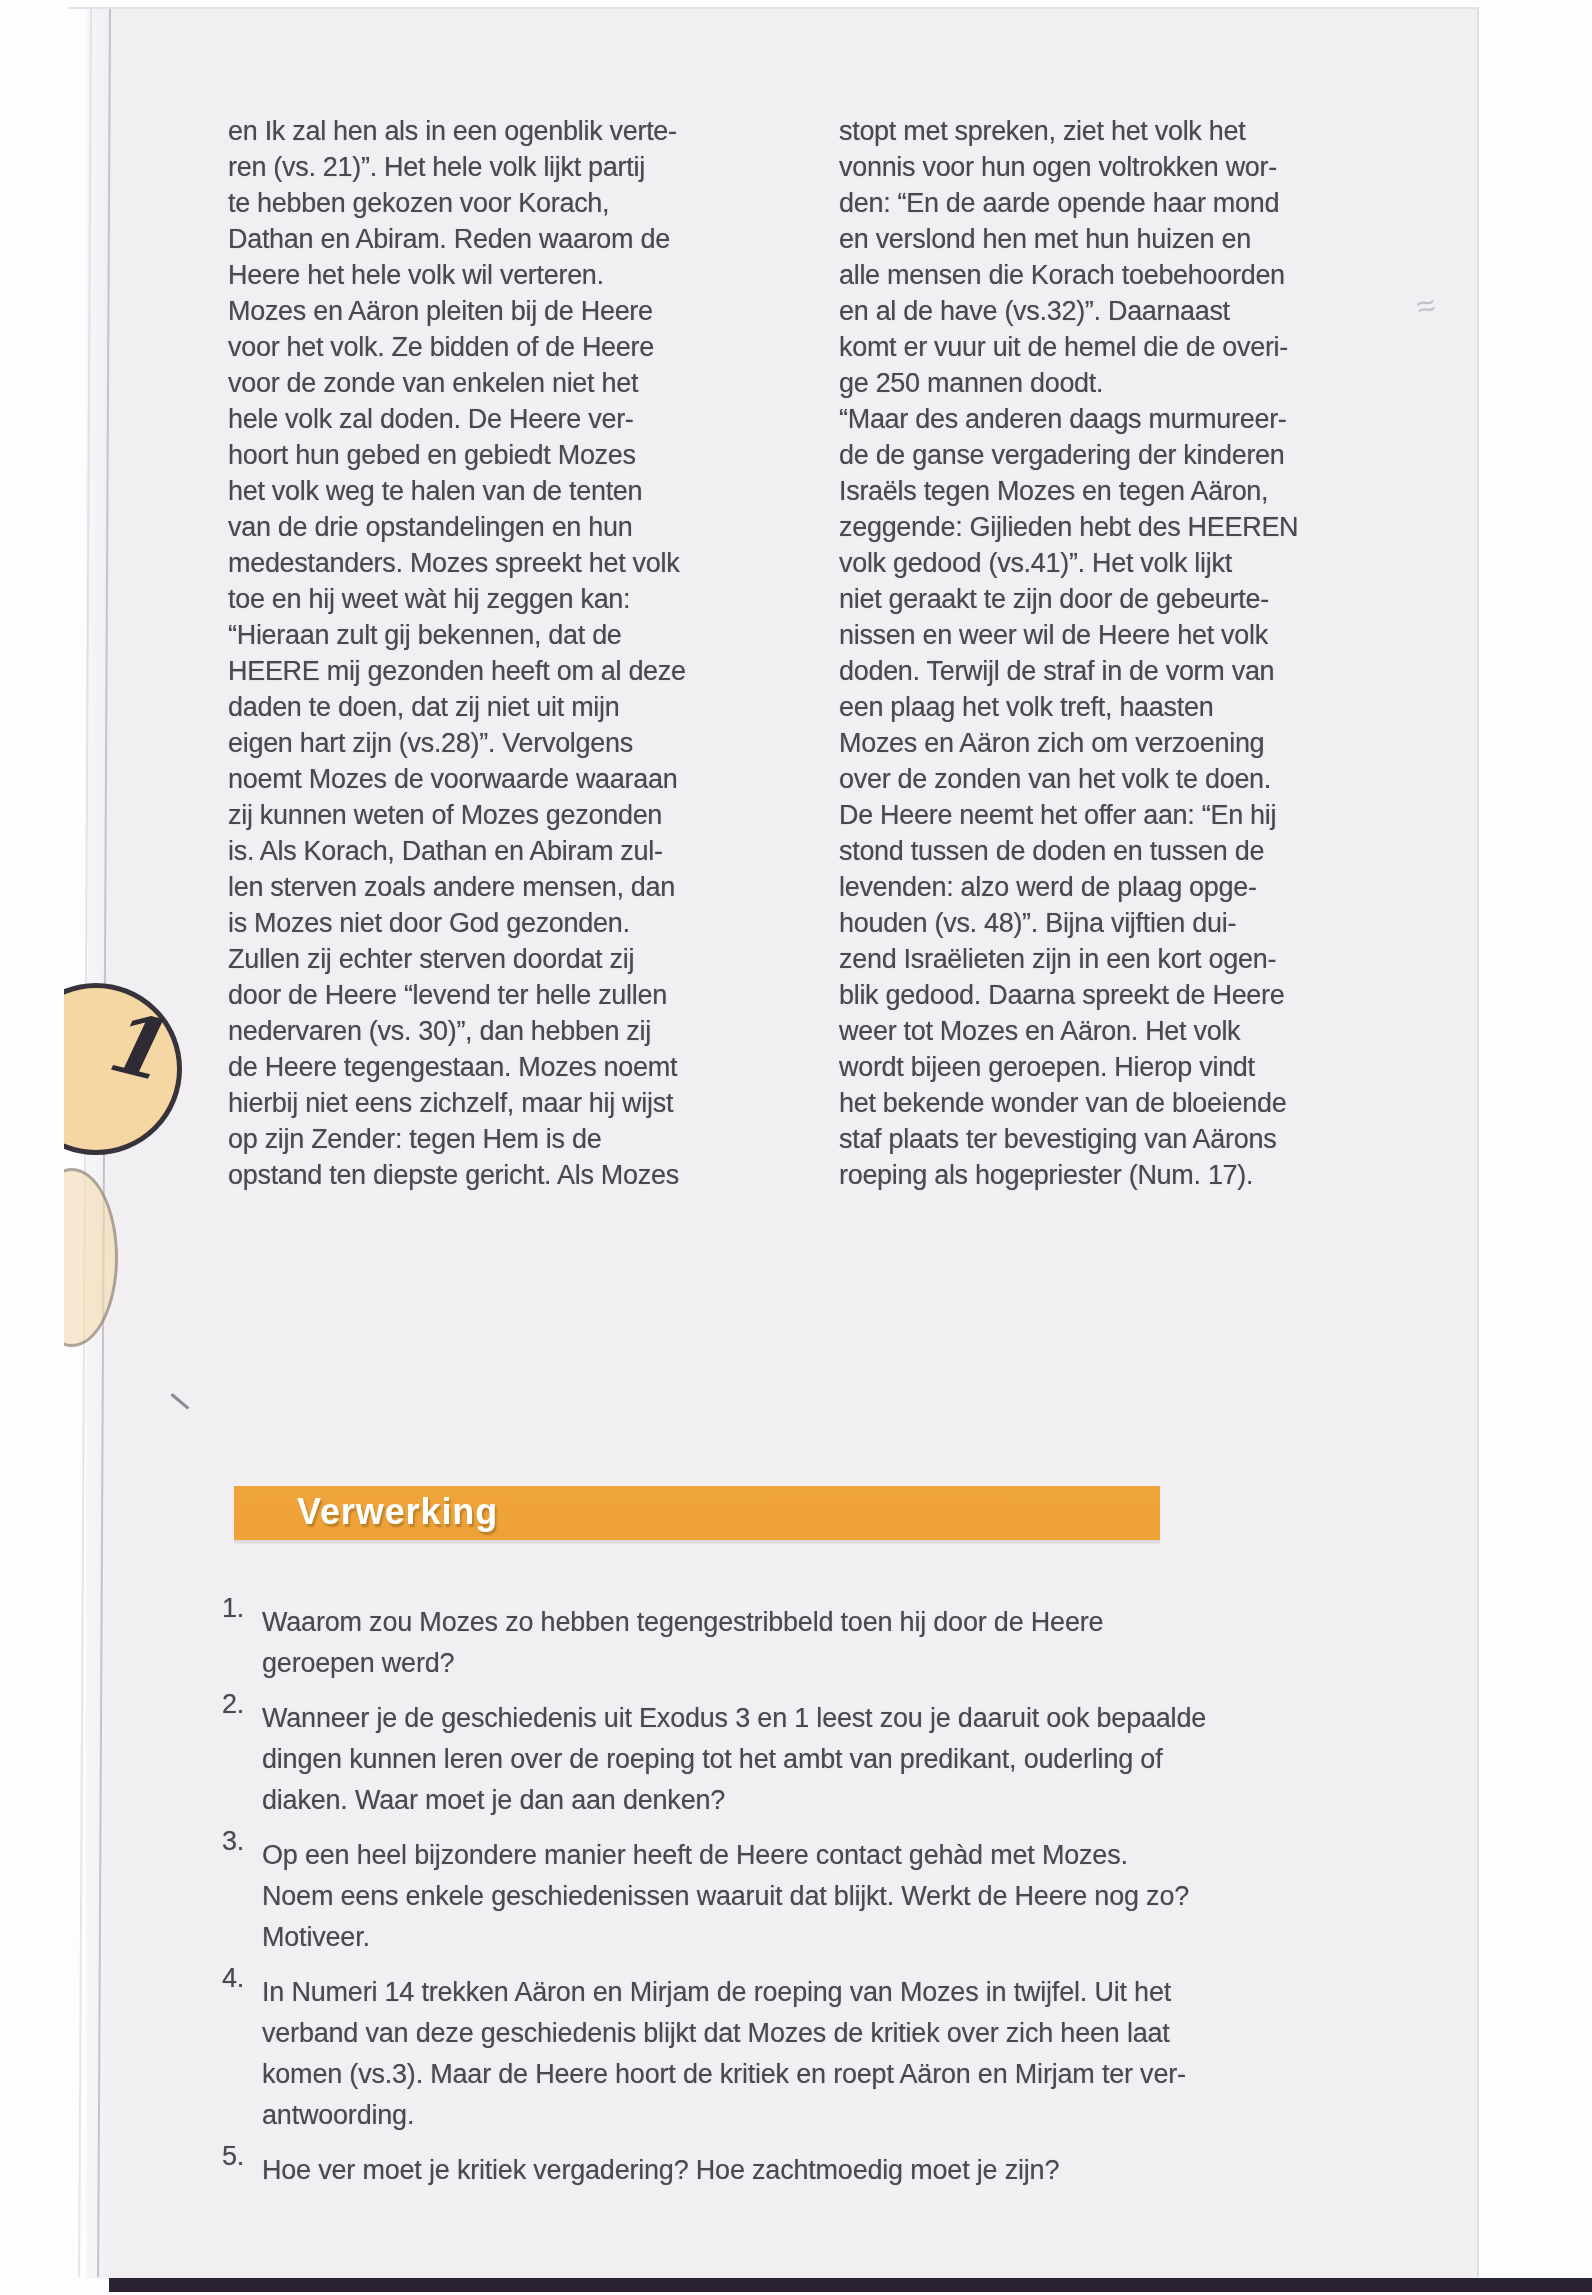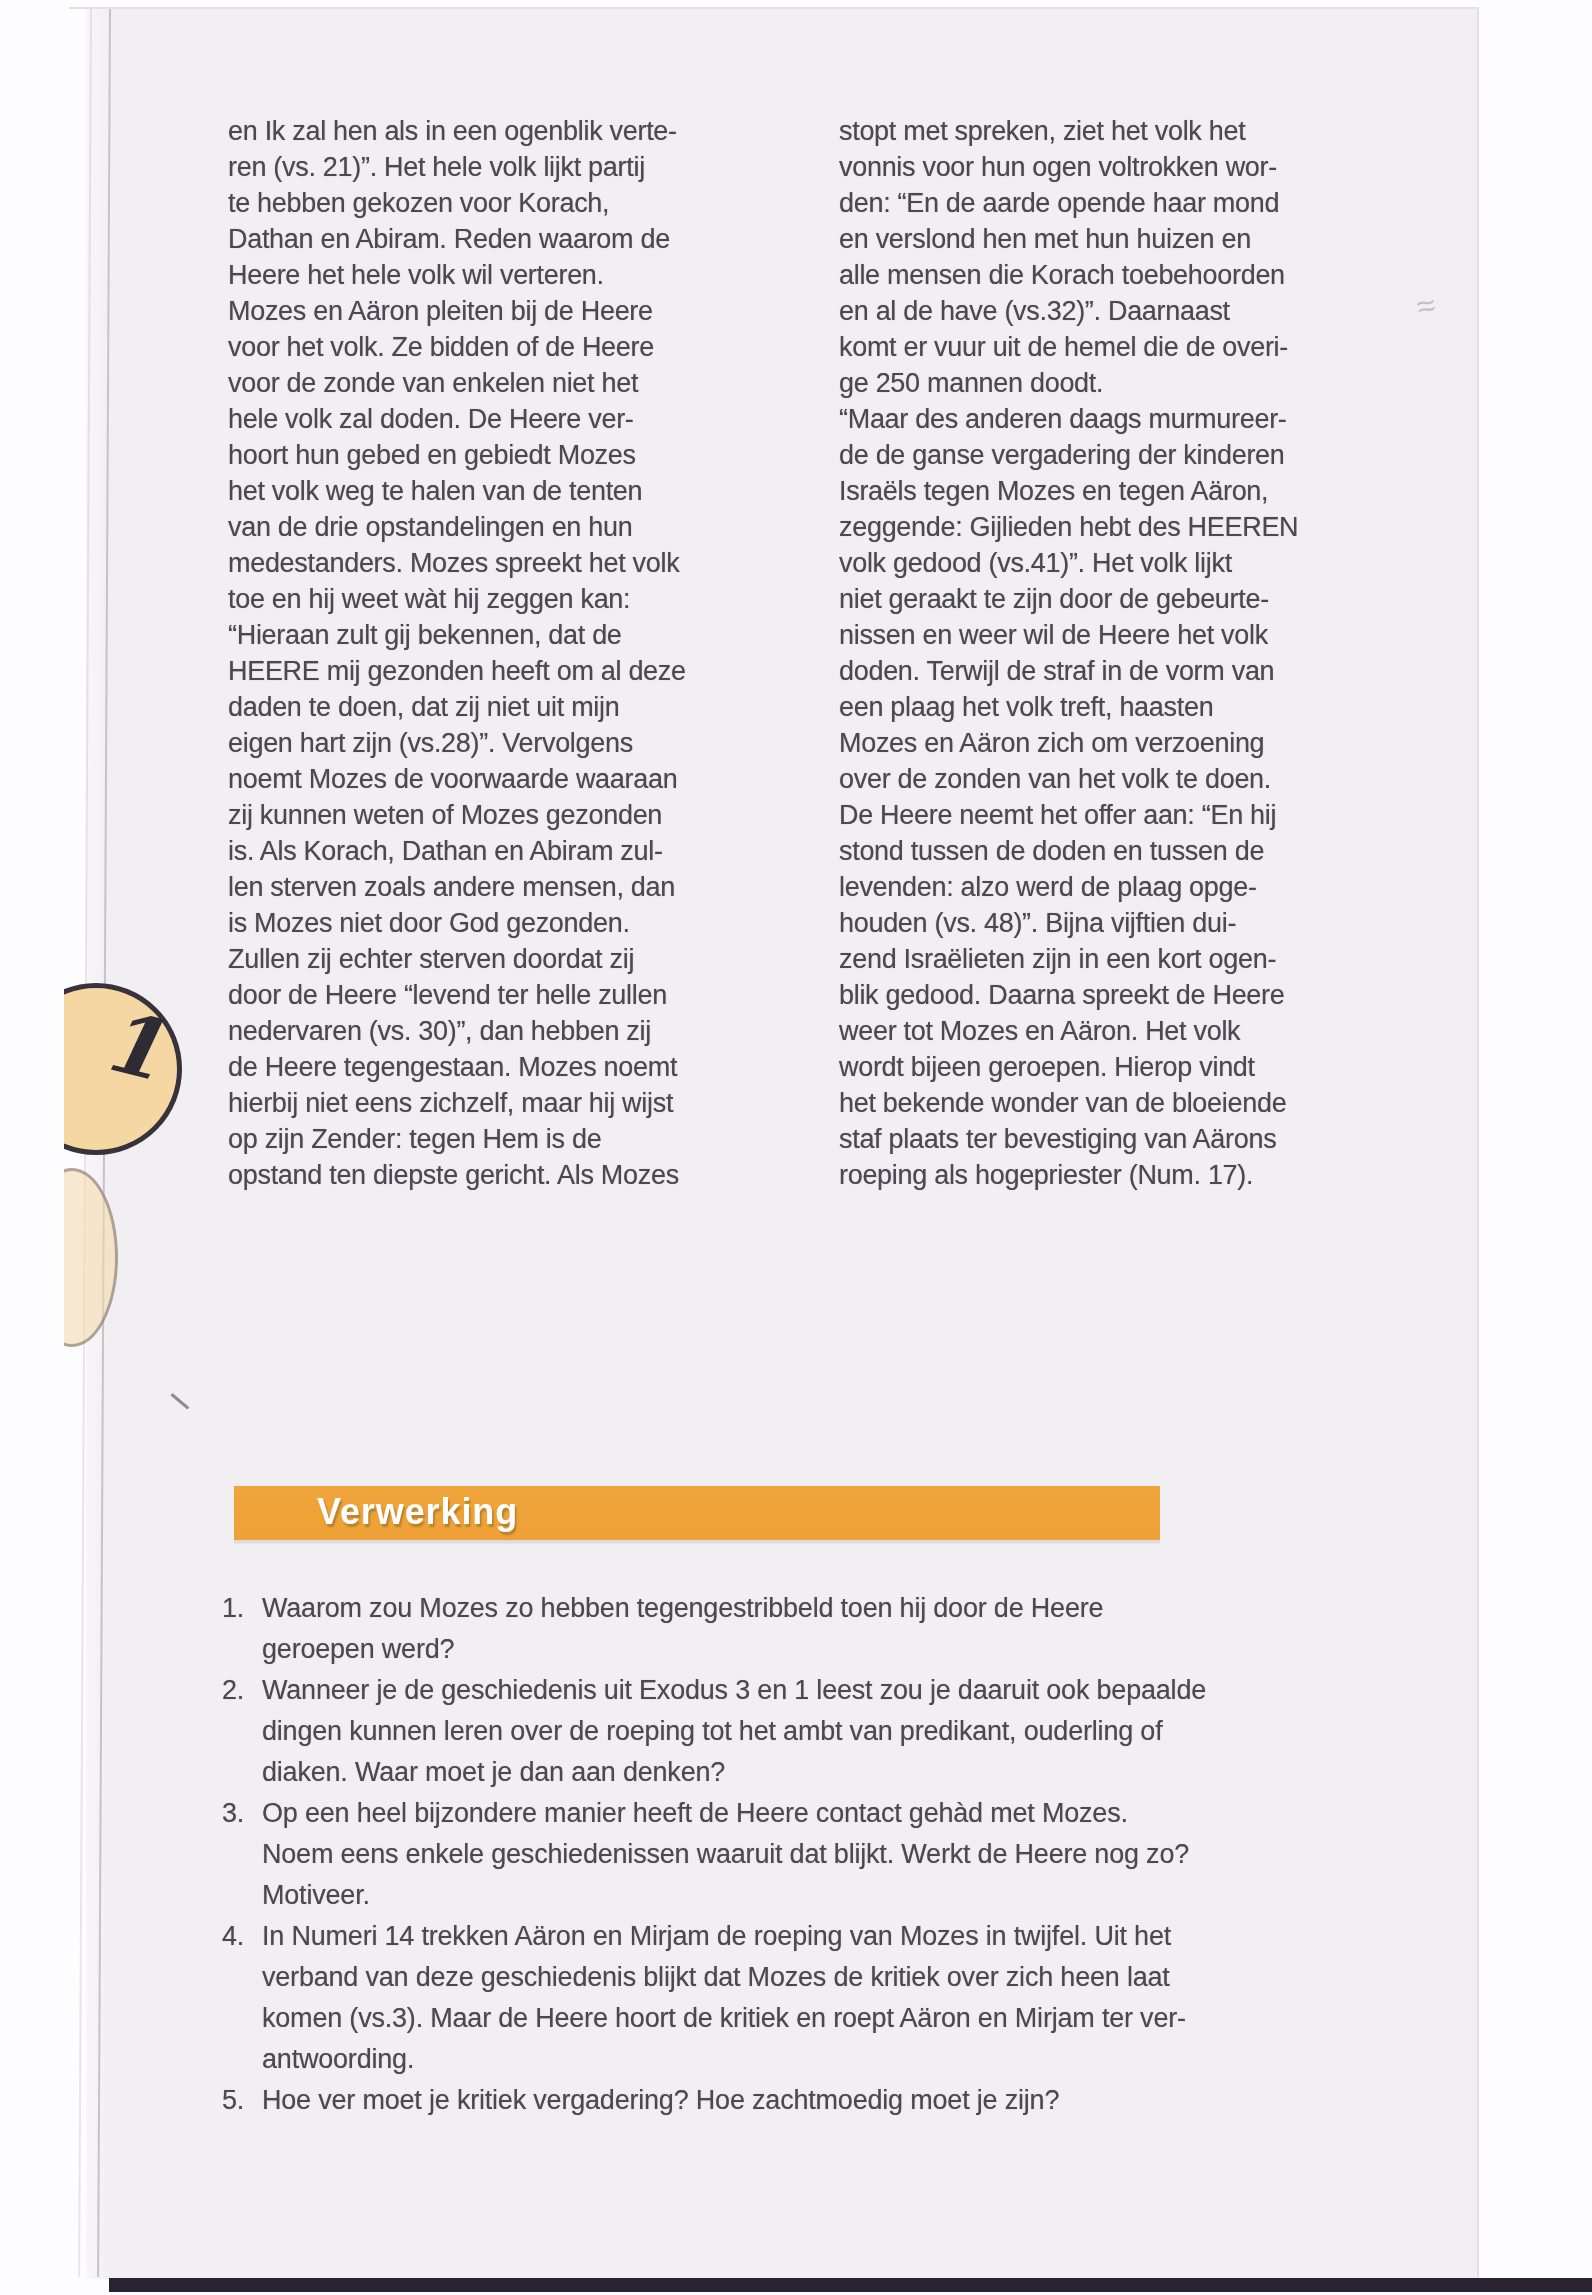--- a/index.html
+++ b/index.html
@@ -36,36 +36,36 @@
   .col-left{left:142px;top:104px;}
   .col-right{left:753px;top:104px;}
 
   
   .band{
     position:absolute;left:148px;top:1477px;width:926px;height:54px;
     background:linear-gradient(to bottom, var(--band-orange,#f0a53c), #eda136);
     box-shadow:0 3.5px 0 rgba(80,70,90,0.12);
   }
   .band-label{
-    display:inline-block;margin-left:83px;line-height:52px;
+    display:inline-block;margin-left:63px;line-height:52px;
     font-size:36px;font-weight:700;color:#ffffff;letter-spacing:0.9px;
     text-shadow:1.7px 2.6px 1.7px rgba(140,95,25,0.5);
     text-align:center;
   }
 
   
   .questions{position:absolute;left:136px;top:1579px;width:1174px;}
   .q-row{display:flex;align-items:flex-start;}
   .q-num{flex:0 0 40px;width:40px;}
   .q-num,.q-text{
     font-size:27px;line-height:41px;letter-spacing:-0.2px;
     color:var(--ink,#4a4952);
     text-shadow:0 0 0.9px rgba(74,73,82,0.5);
   }
-  .q-text{white-space:pre-line;}
+  .q-text{white-space:pre-line;margin-top:14px;}
 
   
   .sticker-clip{position:absolute;left:64px;top:979px;width:121px;height:181px;overflow:hidden;}
   .sticker-circle{
     position:absolute;left:-54px;top:3.5px;width:162px;height:162px;border-radius:50%;
     background:var(--sticker-fill,#f4d7a2);border:5.2px solid #37323c;
   }
   .sticker-digit{
     position:absolute;left:48px;top:19px;
     font-family:"DejaVu Serif", serif;font-style:italic;font-weight:700;font-size:83px;

